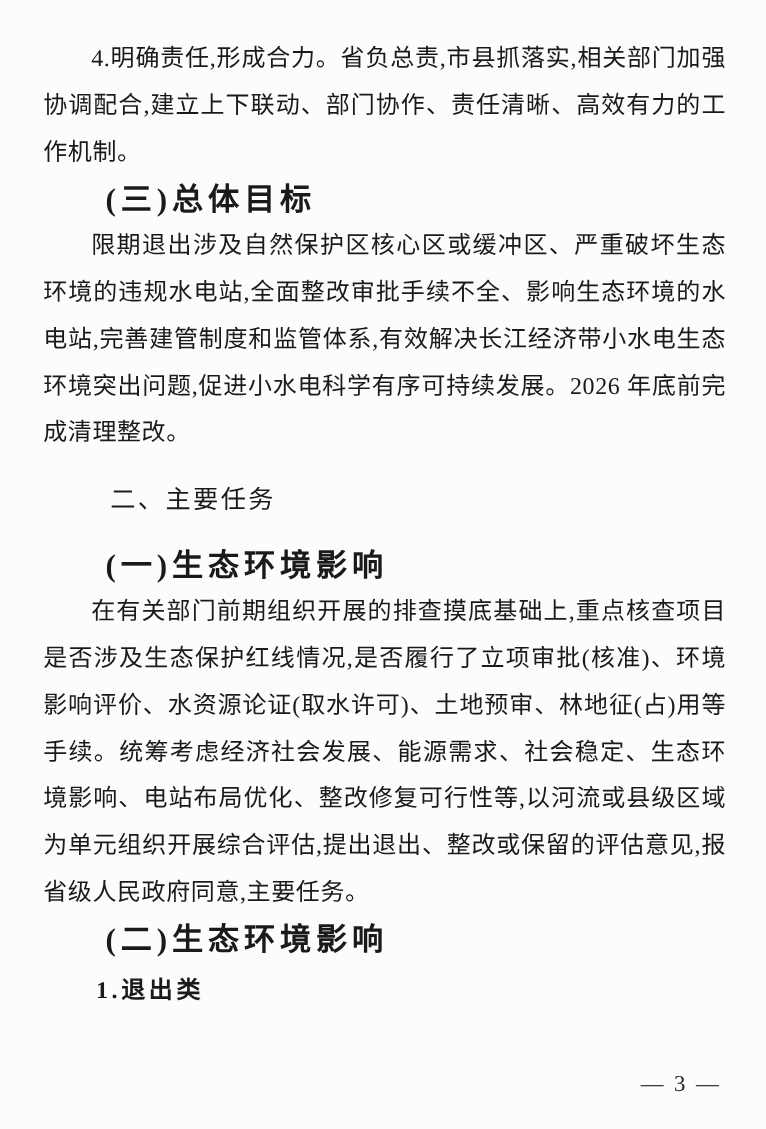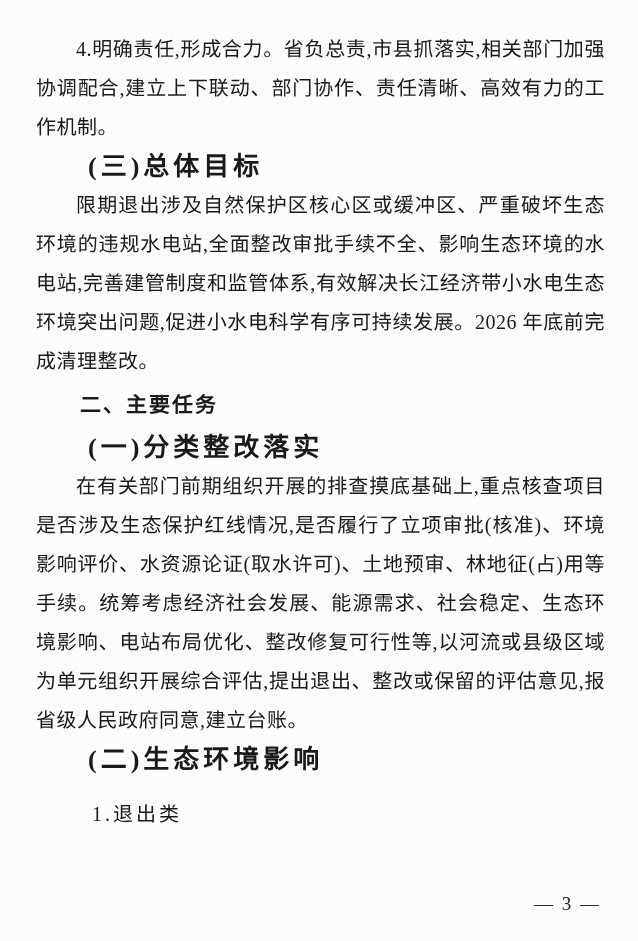--- a/index.html
+++ b/index.html
@@ -31,53 +31,54 @@
   .h-kai {
     margin: 0;
     font-size: 26px;
     line-height: 39px;
     font-weight: bold;
     text-indent: 2em;
     text-align: left;
     letter-spacing: 4px;
   }
   .h-hei {
-    margin: 4px;
+    margin: 16px;
     font-size: 21px;
     line-height: 39px;
     font-family: "Liberation Sans", "DejaVu Sans", sans-serif;
-    font-weight: bold;
+    font-weight: normal;
     text-indent: 1.9em;
     text-align: left;
     letter-spacing: 2px;
   }
   .subhead {
-    margin: 16px;
+    margin: 4px;
     text-indent: 2em;
     text-align: left;
     letter-spacing: 3px;
+    font-weight: bold;
   }
   .page-num {
     position: absolute;
     top: 894px;
     right: 37px;
     font-size: 19px;
     line-height: 1;
     letter-spacing: 2px;
     color: #222222;
   }
 </style>
 </head>
 <body>
 
 <div class="doc">
   <div class="doc-body">
     <p class="para">4.明确责任,形成合力。省负总责,市县抓落实,相关部门加强协调配合,建立上下联动、部门协作、责任清晰、高效有力的工作机制。</p>
     <h3 class="h-kai">(三)总体目标</h3>
     <p class="para">限期退出涉及自然保护区核心区或缓冲区、严重破坏生态环境的违规水电站,全面整改审批手续不全、影响生态环境的水电站,完善建管制度和监管体系,有效解决长江经济带小水电生态环境突出问题,促进小水电科学有序可持续发展。2026 年底前完成清理整改。</p>
     <h2 class="h-hei">二、主要任务</h2>
-    <h3 class="h-kai">(一)分类整改落实</h3>
-    <p class="para">在有关部门前期组织开展的排查摸底基础上,重点核查项目是否涉及生态保护红线情况,是否履行了立项审批(核准)、环境影响评价、水资源论证(取水许可)、土地预审、林地征(占)用等手续。统筹考虑经济社会发展、能源需求、社会稳定、生态环境影响、电站布局优化、整改修复可行性等,以河流或县级区域为单元组织开展综合评估,提出退出、整改或保留的评估意见,报省级人民政府同意,建立台账。</p>
+    <h3 class="h-kai">(一)生态环境影响</h3>
+    <p class="para">在有关部门前期组织开展的排查摸底基础上,重点核查项目是否涉及生态保护红线情况,是否履行了立项审批(核准)、环境影响评价、水资源论证(取水许可)、土地预审、林地征(占)用等手续。统筹考虑经济社会发展、能源需求、社会稳定、生态环境影响、电站布局优化、整改修复可行性等,以河流或县级区域为单元组织开展综合评估,提出退出、整改或保留的评估意见,报省级人民政府同意,主要任务。</p>
     <h3 class="h-kai">(二)生态环境影响</h3>
     <p class="subhead">1.退出类</p>
   </div>
   <div class="page-num">— 3 —</div>
 </div>
 
 </body></html>

